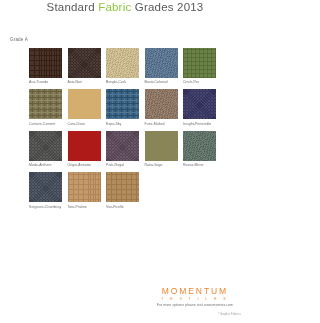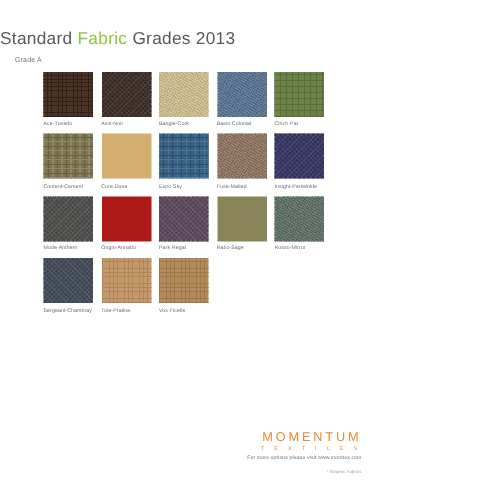--- a/index.html
+++ b/index.html
@@ -15,21 +15,22 @@
   .page {
     position: relative;
     width: 250px;
     height: 323px;
     background: #ffffff;
   }
 
   
   .title-bar {
     width: 100%;
-    padding-top: 20px;
+    padding-top: 1px;
+    text-align: center;
   }
   .title {
     font-size: 11.5px;
     letter-spacing: 0.2px;
     color: #58595b;
     font-weight: 400;
     white-space: nowrap;
   }
   .title .accent { color: #8cc63e; }
 
@@ -72,23 +73,23 @@
     font-size: 3.5px;
     line-height: 1.5;
     color: #6d6e71;
     letter-spacing: 0.05px;
     word-break: break-word;
   }
 
   
   .footer {
     position: absolute;
-    right: 9px;
+    right: 17px;
     bottom: 16px;
-    text-align: right;
+    text-align: center;
   }
   .logo-main {
     font-size: 8.5px;
     letter-spacing: 1.9px;
     color: #f0862c;
     font-weight: 400;
   }
   .logo-sub {
     font-size: 3.6px;
     letter-spacing: 2.9px;

